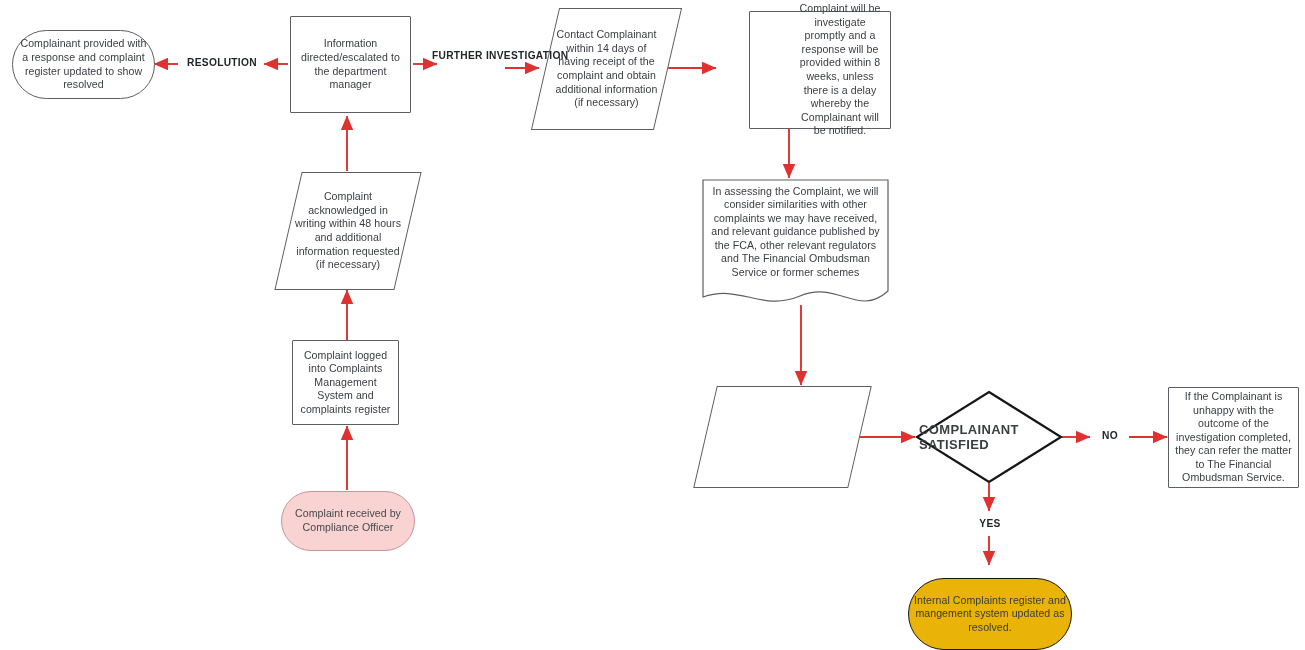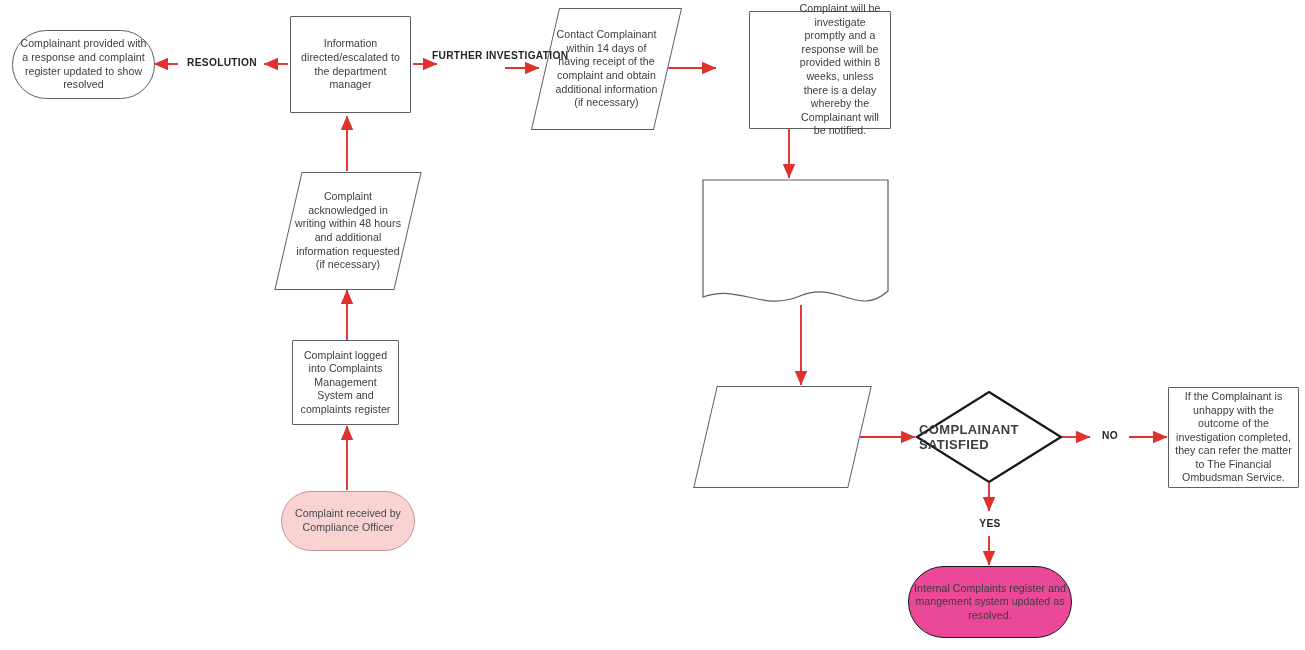--- a/index.html
+++ b/index.html
@@ -55,22 +55,23 @@
     border-radius: 999px;
   }
   .term-start {
     border: 1.3px solid #c79598;
     background: #f9d2d2;
     border-radius: 999px;
     color: #46494d;
   }
   .term-dark {
     border: 1.6px solid #161616;
-    background: #ec4899;
+    background: #eab308;
     border-radius: 999px;
+    margin-top: 12px;
   }
   .para {
     background: transparent;
     border: none;
   }
   .para .skewbox {
     position: absolute;
     left: 0; top: 0; right: 0; bottom: 0;
     border: 1.2px solid #5b5f63;
     background: #ffffff;
@@ -172,20 +173,23 @@
 
   <div class="node para" style="left:545px; top:8px; width:123px; height:122px;">
     <div class="skewbox"></div>
     <span>Contact Complainant within 14 days of having receipt of the complaint and obtain additional information (if necessary)</span>
   </div>
 
   <div class="node proc" style="left:749px; top:11px; width:142px; height:118px;padding-left:45px;">
     <span>Complaint will be investigate promptly and a response will be provided within 8 weeks, unless there is a delay whereby the Complainant will be notified.</span>
   </div>
 
+  <div class="node docshape" style="left:703px; top:180px; width:185px; height:130px;">
+    <span class="doctext">In assessing the Complaint, we will consider similarities with other complaints we may have received, and relevant guidance published by the FCA, other relevant regulators and The Financial Ombudsman Service or former schemes</span>
+  </div>
 
   <div class="node para" style="left:288px; top:172px; width:120px; height:118px;">
     <div class="skewbox"></div>
     <span>Complaint acknowledged in writing within 48 hours and additional information requested (if necessary)</span>
   </div>
 
   <div class="node proc" style="left:292px; top:340px; width:107px; height:85px;">
     <span>Complaint logged into Complaints Management System and complaints register</span>
   </div>
 

